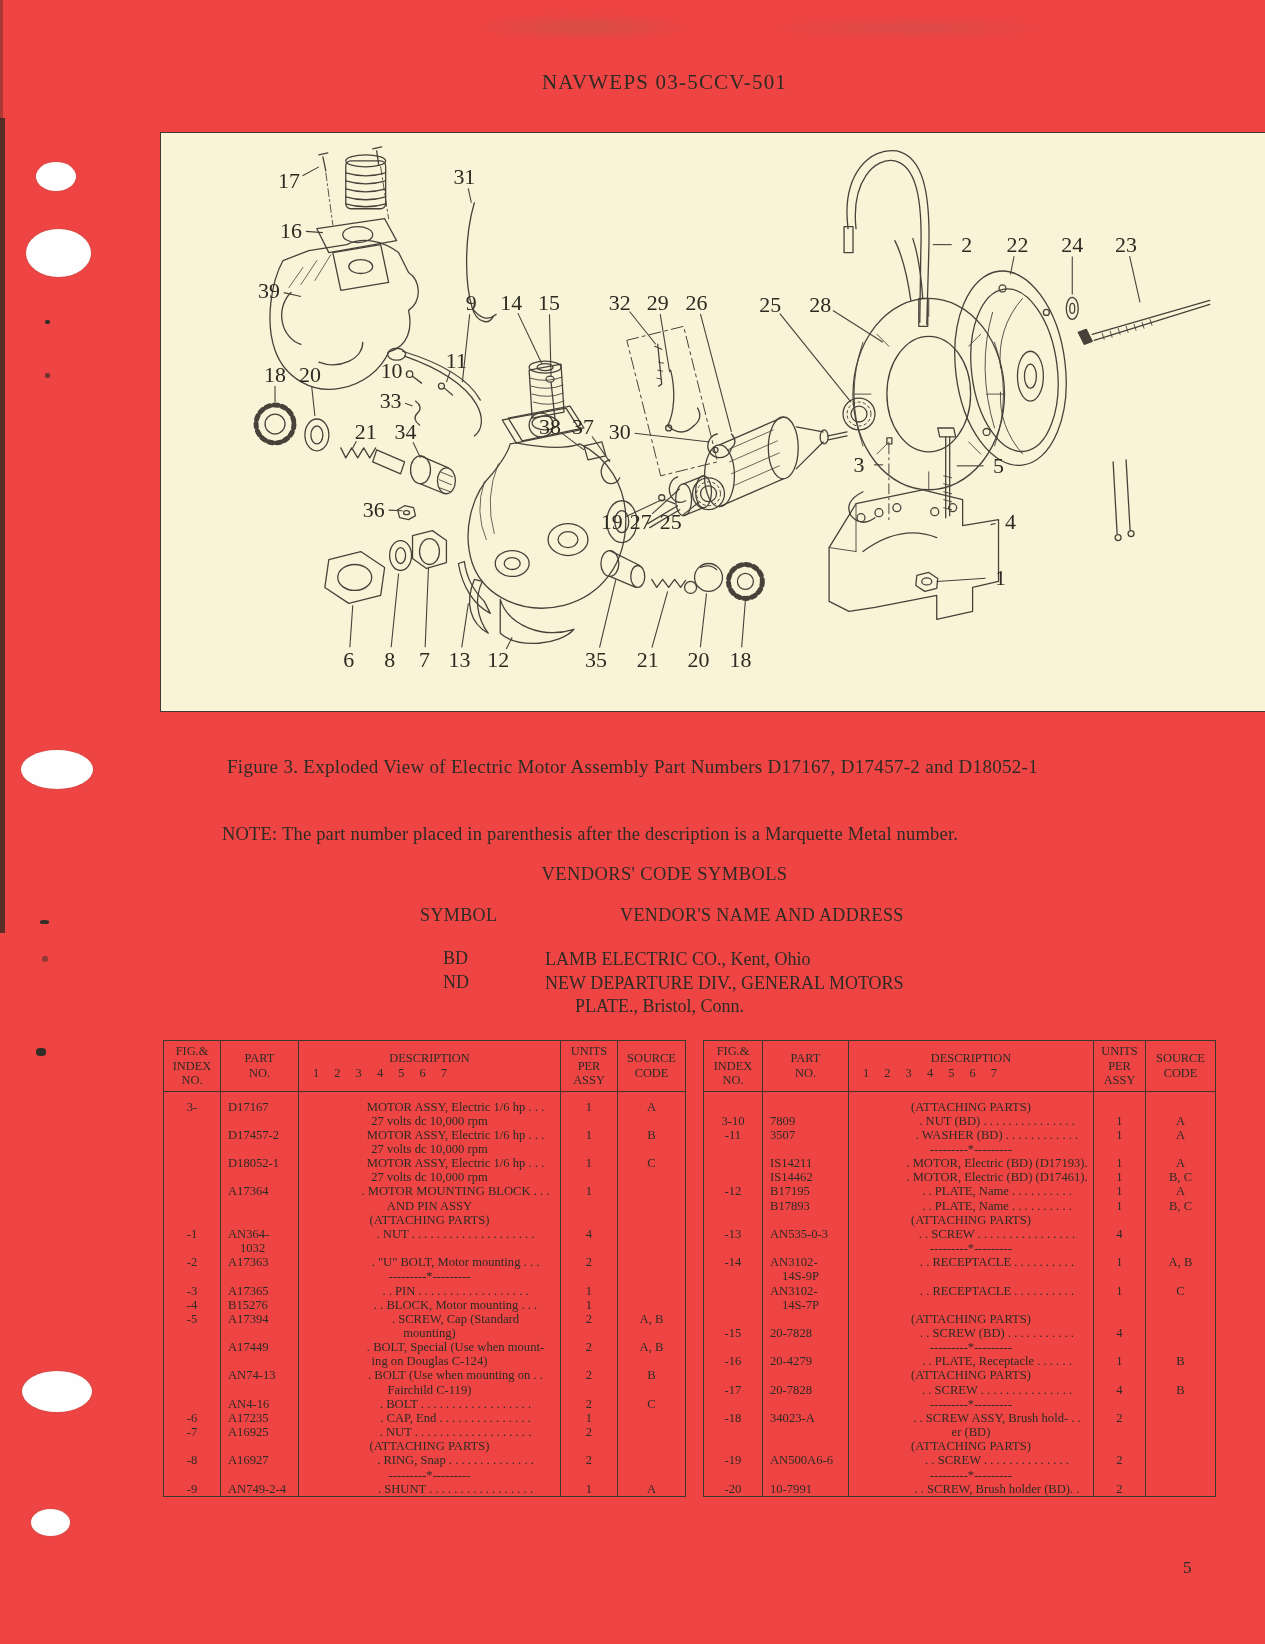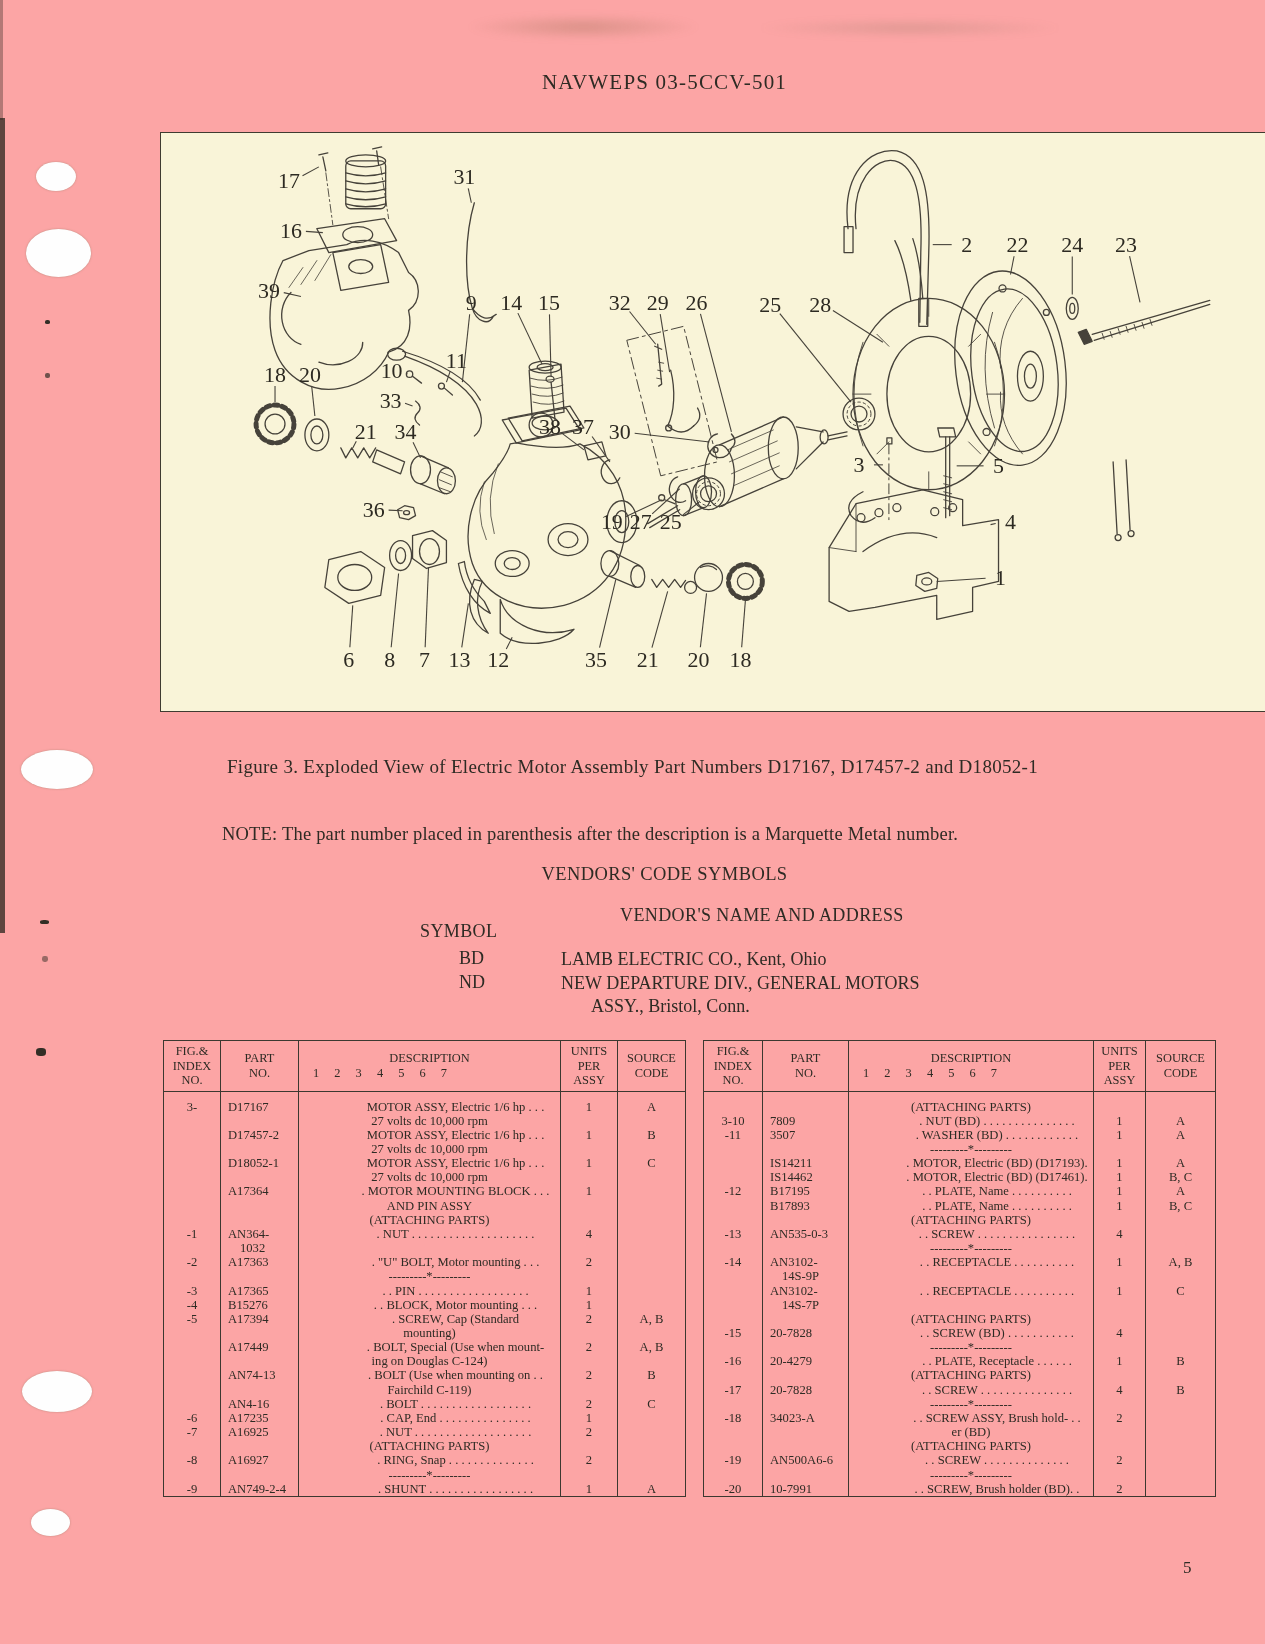--- a/index.html
+++ b/index.html
@@ -1,36 +1,36 @@
 <!DOCTYPE html>
 <html><head>
 <meta charset="utf-8">
 <style>
   html,body{margin:0;padding:0;background:#777;}
-  .page{position:relative;width:1265px;height:1644px;background:#fca5a5;overflow:hidden;
+  .page{position:relative;width:1265px;height:1644px;background:#ef4444;overflow:hidden;
         font-family:"Liberation Serif",serif;color:#2e2b24;}
   .film-edge{position:absolute;left:0;top:118px;width:5px;height:815px;background:rgba(42,37,29,.75);}
   .film-edge2{position:absolute;left:0;top:0;width:3px;height:120px;background:rgba(42,37,29,.35);}
   .smudge{position:absolute;border-radius:50%;filter:blur(3px);}
   .hole{position:absolute;background:#fefefe;border-radius:50%;box-shadow:0 0 2px rgba(120,110,80,.5);}
   .speck{position:absolute;background:#332e26;border-radius:40%;}
   .doc-number{position:absolute;top:70px;left:0;width:100%;text-align:center;padding-left:64px;box-sizing:border-box;
         font-size:21px;letter-spacing:1.2px;}
   .figure-panel{position:absolute;left:160px;top:132px;width:1110px;height:580px;
         border:1.6px solid #3f3b31;background:#f9f4d8;box-sizing:border-box;}
   .figure-caption{position:absolute;top:756px;left:0;width:100%;text-align:center;box-sizing:border-box;
         font-size:19px;letter-spacing:.3px;}
   .note-text{position:absolute;left:222px;top:824px;width:900px;font-size:18.5px;letter-spacing:.2px;}
   .vendors-title{position:absolute;top:864px;left:0;width:100%;text-align:center;padding-left:64px;box-sizing:border-box;
         font-size:18.5px;letter-spacing:.4px;}
-  .v-sym-h{position:absolute;left:420px;top:905px;font-size:18px;letter-spacing:.4px;margin-top:16px;}
+  .v-sym-h{position:absolute;left:420px;top:905px;font-size:18px;letter-spacing:.4px;}
   .v-name-h{position:absolute;left:620px;top:905px;font-size:18px;letter-spacing:.4px;}
   .vendor-rows{position:absolute;left:443px;top:948px;width:560px;font-size:18px;}
   .vrow{display:flex;margin-bottom:1px;}
-  .vsym{width:102px;flex:0 0 102px;margin-left:16px;}
+  .vsym{width:102px;flex:0 0 102px;}
   .vname div{line-height:23px;}
   .vname div.cont{padding-left:30px;}
   table.parts{position:absolute;border-collapse:collapse;table-layout:fixed;
         border:1.5px solid #3c3830;font-size:12.6px;color:#2e2b24;background:transparent;}
   table.parts th, table.parts td{border-left:1.2px solid #3c3830;padding:0 3px;vertical-align:top;
         font-weight:normal;overflow:hidden;}
   table.parts th:first-child, table.parts td:first-child{border-left:none;}
   table.parts thead th{border-bottom:1.2px solid #3c3830;text-align:center;vertical-align:middle;
         padding:3px 2px;line-height:14.5px;font-size:12.4px;}
   table.parts tbody tr:first-child td{padding-top:8px;}
@@ -408,21 +408,21 @@
       <div class="vrow">
         <div class="vsym">BD</div>
         <div class="vname">
           <div>LAMB ELECTRIC CO., Kent, Ohio</div>
         </div>
       </div>
       <div class="vrow">
         <div class="vsym">ND</div>
         <div class="vname">
           <div>NEW DEPARTURE DIV., GENERAL MOTORS</div>
-          <div class="cont">ASSY., Bristol, Conn.</div>
+          <div class="cont">PLATE., Bristol, Conn.</div>
         </div>
       </div>
     </div>
 
   <table class="parts" id="left-table">
     <colgroup>
         <col style="width:57px">
         <col style="width:78px">
         <col style="width:262px">
         <col style="width:57px">

